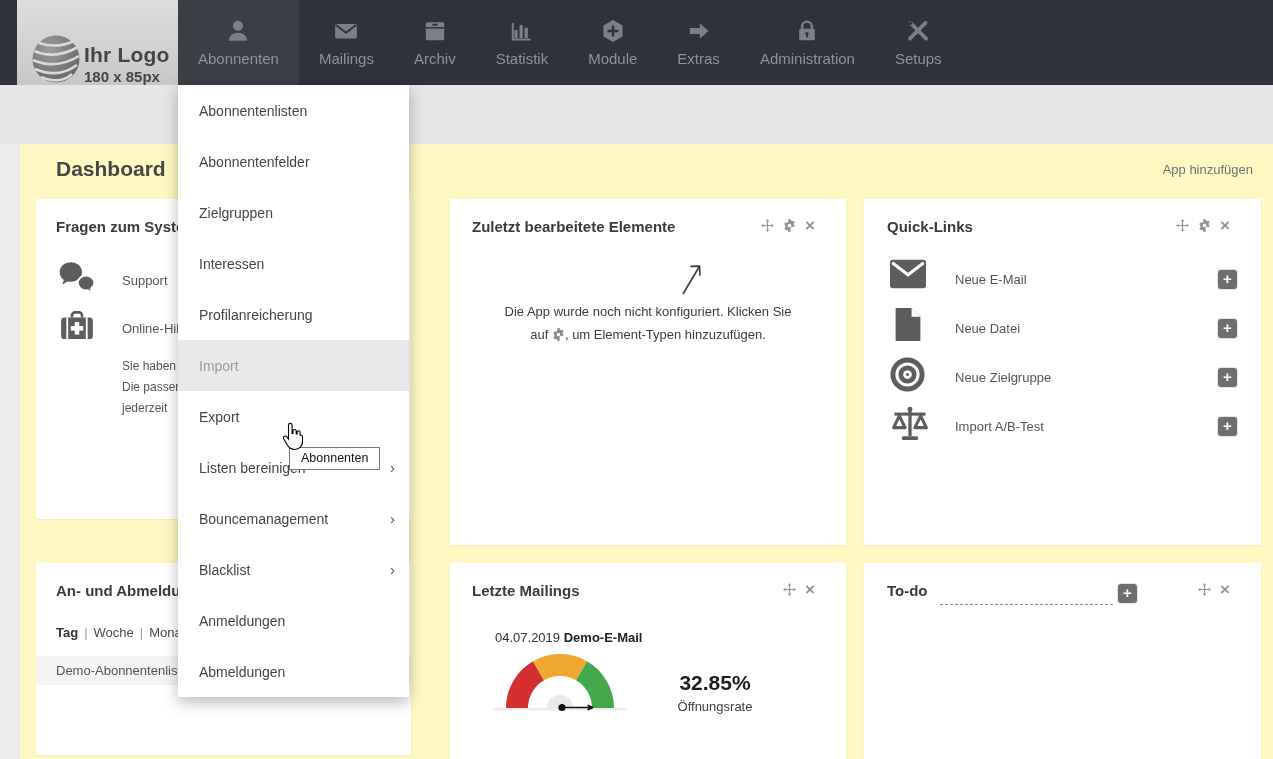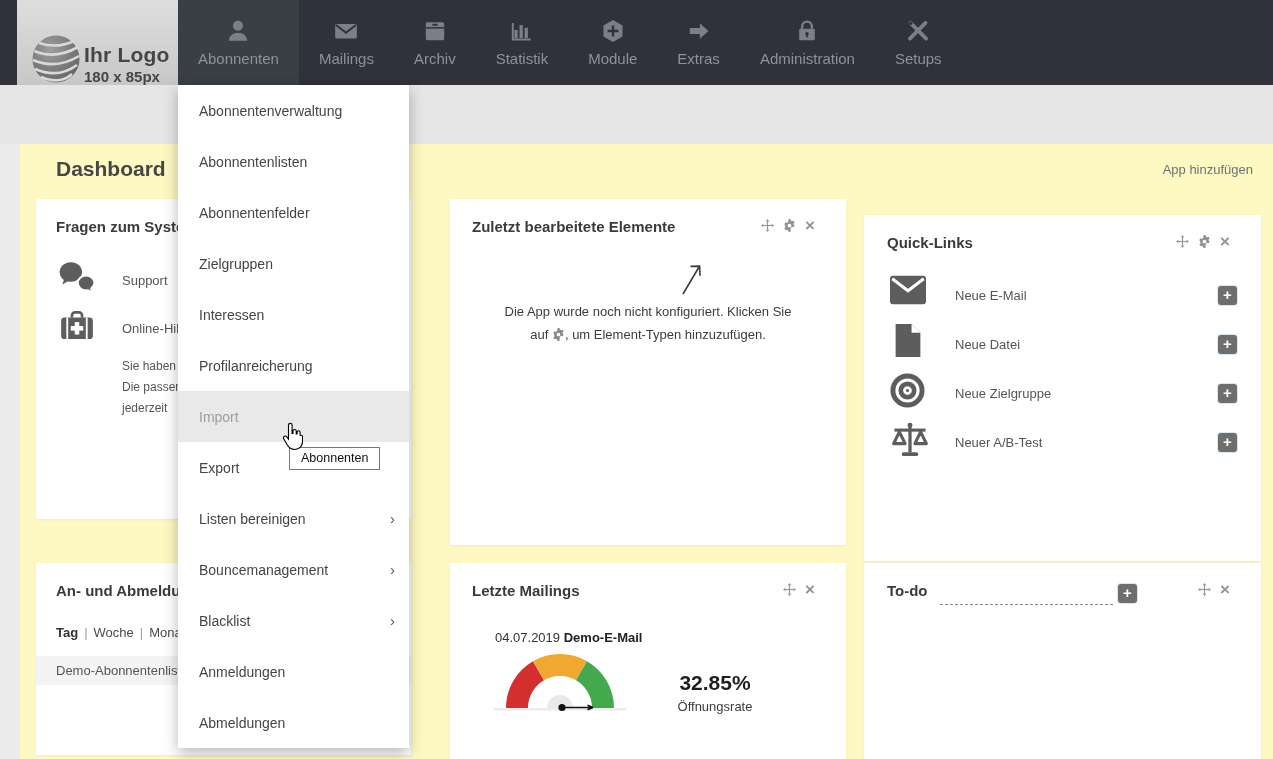--- a/index.html
+++ b/index.html
@@ -28,21 +28,21 @@
 
   
   .widget { position:absolute; background:#fff; box-shadow:0 1px 2px rgba(0,0,0,.06); }
   .wtitle { position:absolute; top:19px; left:20px; font-size:15px; font-weight:700; color:#3b3b3b; white-space:nowrap; }
   .wicons { position:absolute; top:20px; right:31px; display:flex; gap:9px; align-items:center; color:#8f9499; }
   .wicons svg { fill:#8f9499; display:block; cursor:pointer; }
   .close-x { font-size:17px; line-height:13px; font-weight:700; cursor:pointer; }
 
   #w-help  { left:16px;  top:55px;  width:375px; height:320px; }
   #w-rec   { left:430px; top:55px;  width:396px; height:346px; }
-  #w-ql    { left:844px; top:71px;  width:397px; height:346px; }
+  #w-ql    { left:844px; top:55px;  width:397px; height:346px; }
   #w-sign  { left:16px;  top:419px; width:375px; height:192px; }
   #w-mail  { left:430px; top:419px; width:396px; height:196px; }
   #w-todo  { left:844px; top:419px; width:397px; height:196px; }
 
   
   .help-ic1 { position:absolute; left:22px; top:62px; }
   .help-ic2 { position:absolute; left:24px; top:111px; }
   .help-lbl { position:absolute; left:86px; font-size:13px; color:#555; cursor:pointer; white-space:nowrap; }
   .help-lines { position:absolute; left:86px; top:157px; font-size:12px; line-height:21px; color:#555; white-space:nowrap; }
 
@@ -293,21 +293,21 @@
         <div class="plus-btn">+</div>
       </div>
       <div class="ql-row" style="top:207px">
         <svg class="ql-ic" width="40" height="36" viewBox="0 0 24 22" fill="#5d5d5d">
           <rect x="11" y="2" width="2" height="16.5"></rect>
             <circle cx="12" cy="2" r="1.5"></circle>
           <rect x="2.5" y="4" width="19" height="1.9"></rect>
           <path d="M5.5 6 2 13.2h7zM18.5 6 15 13.2h7z" fill="none" stroke="#5d5d5d" stroke-width="1.9" stroke-linejoin="round"></path>
           <rect x="7" y="18.5" width="10" height="2.3" rx="1"></rect>
         </svg>
-        <div class="ql-lbl">Neuer A/B-Test</div>
+        <div class="ql-lbl">Import A/B-Test</div>
         <div class="plus-btn">+</div>
       </div>
     </div>
 
     <div class="widget" id="w-sign">
       <div class="wtitle">An- und Abmeldungen</div>
       <div class="tabs">
         <span class="tab current">Tag</span><span class="sep">|</span><span class="tab">Woche</span><span class="sep">|</span><span class="tab">Monat</span>
       </div>
       <div class="stripe-row">Demo-Abonnentenliste</div>
@@ -349,23 +349,20 @@
         <svg width="13" height="13">
             <use href="#sym-move"></use>
           </svg>
         <span class="close-x">×</span>
       </div>
     </div>
   </div>
 
   <div class="menu">
     <div class="menu-item">
-        <span>Abonnentenverwaltung</span>
-      </div>
-    <div class="menu-item">
         <span>Abonnentenlisten</span>
       </div>
     <div class="menu-item">
         <span>Abonnentenfelder</span>
       </div>
     <div class="menu-item">
         <span>Zielgruppen</span>
       </div>
     <div class="menu-item">
         <span>Interessen</span>

